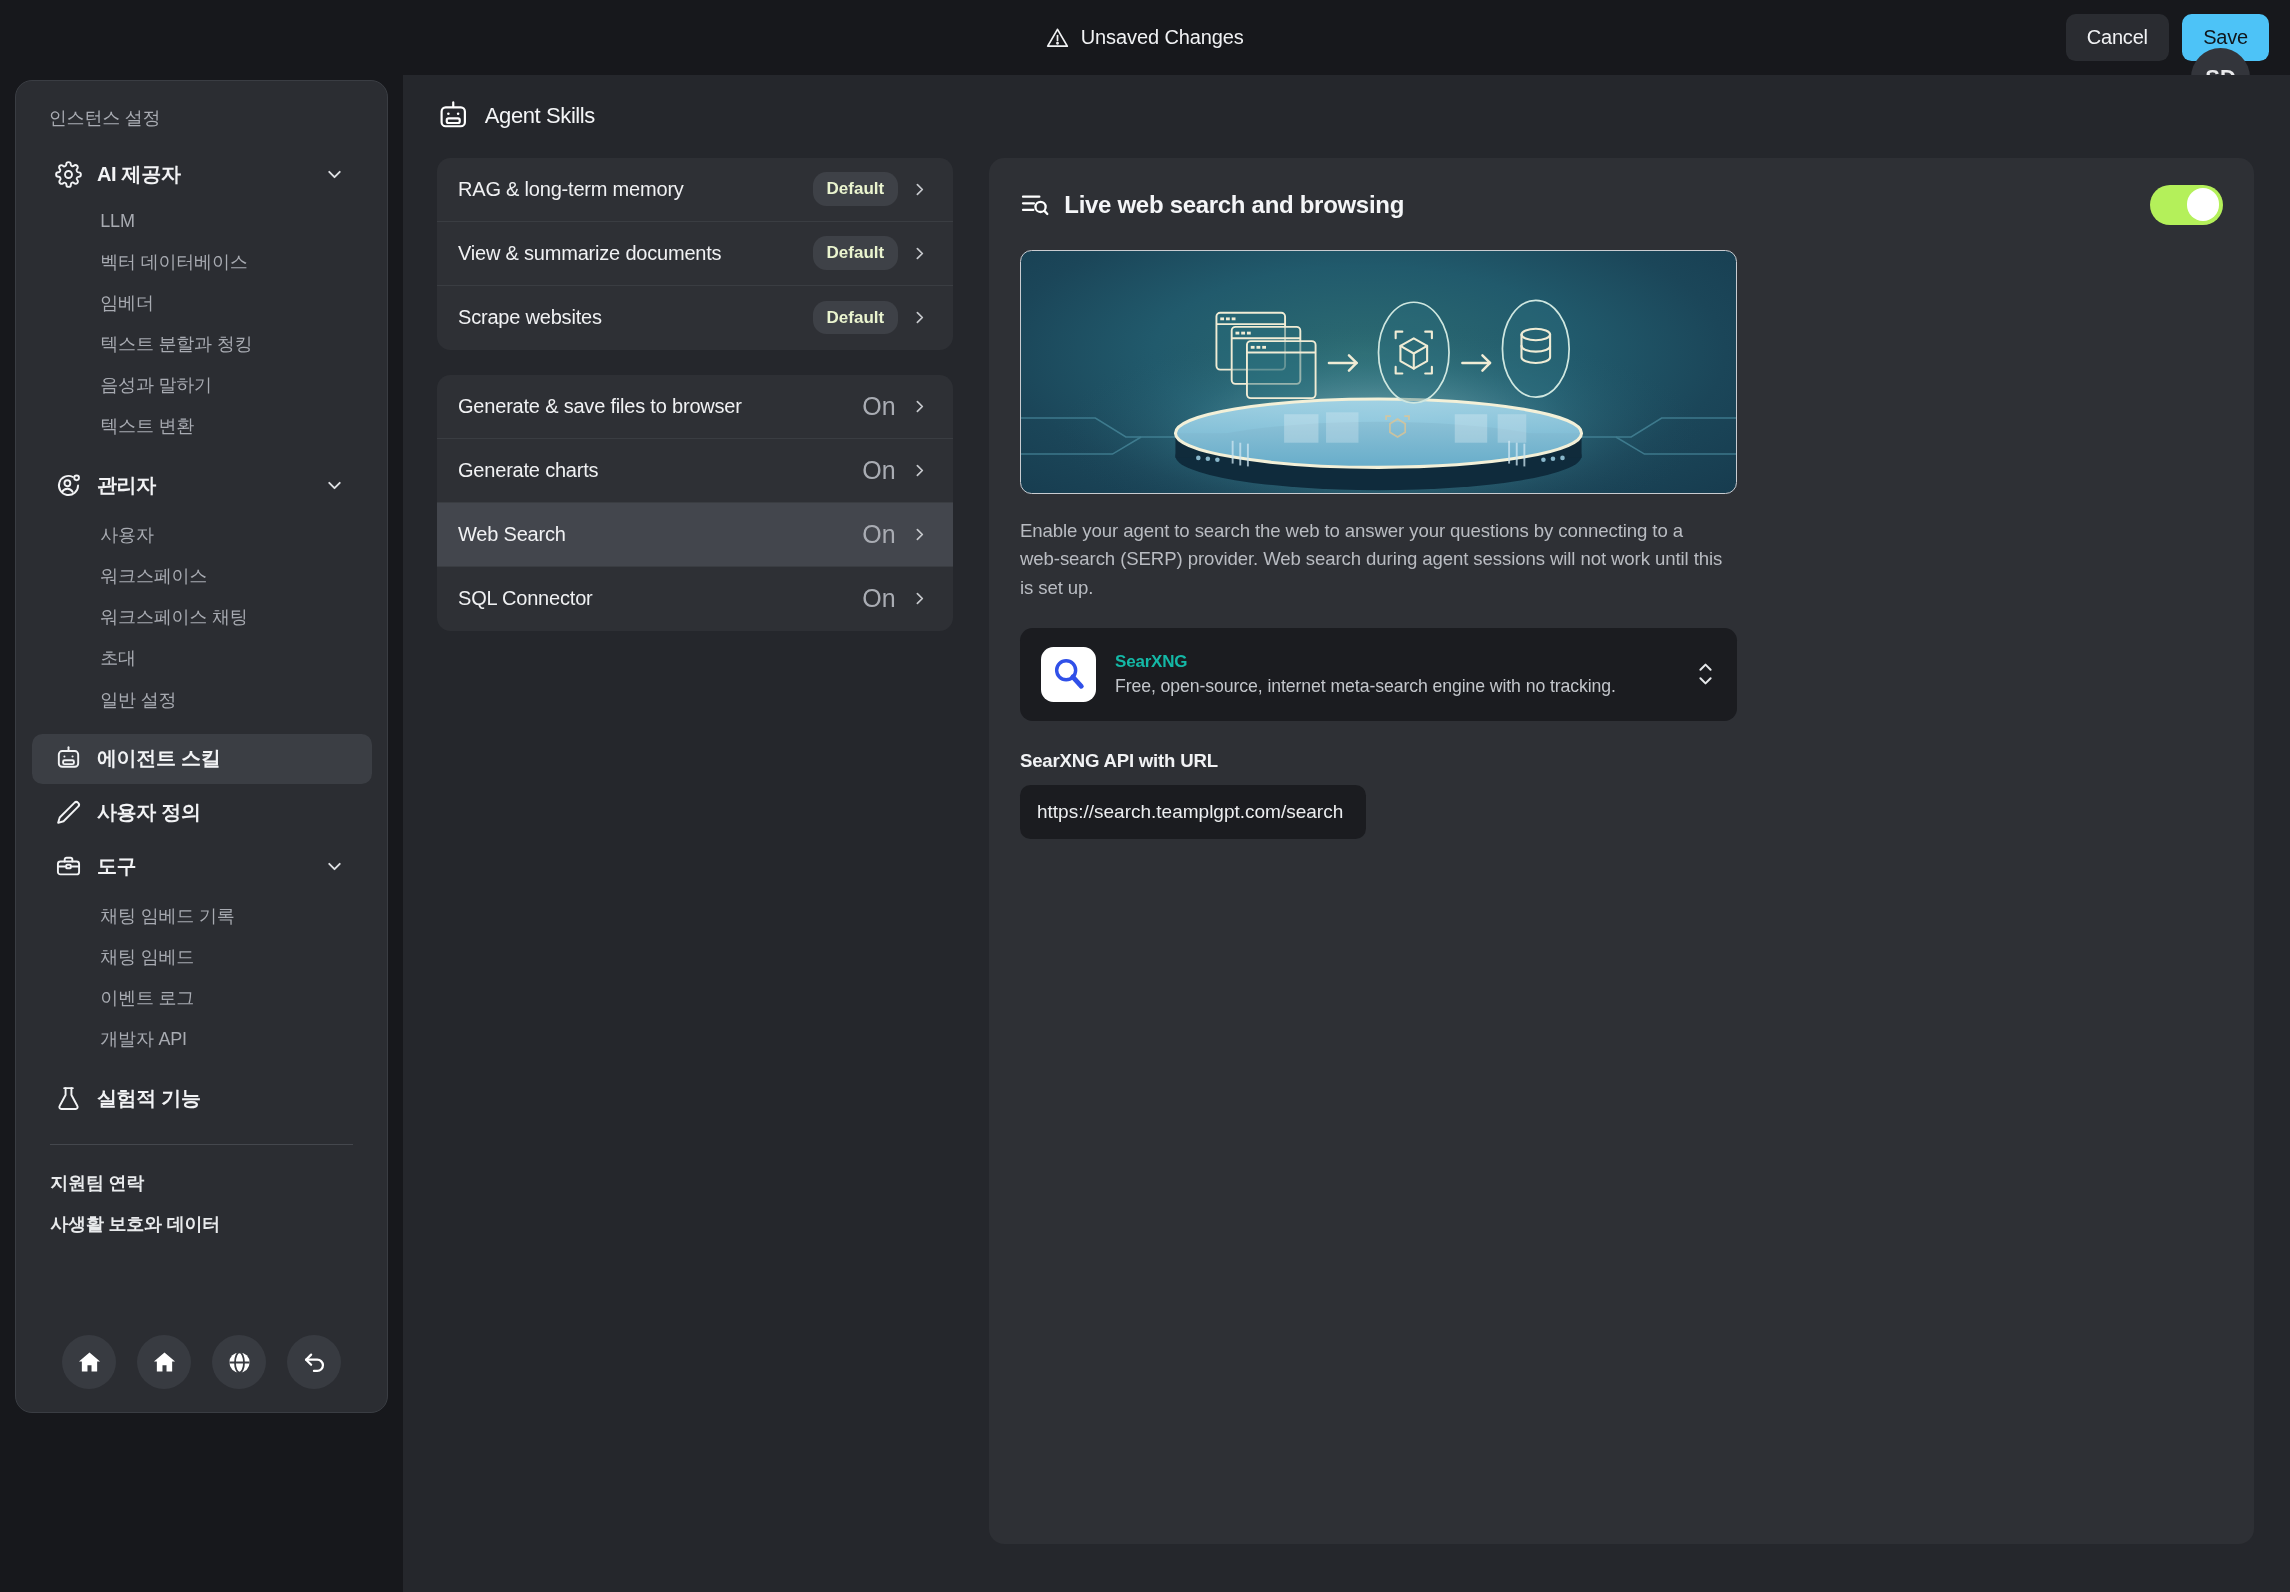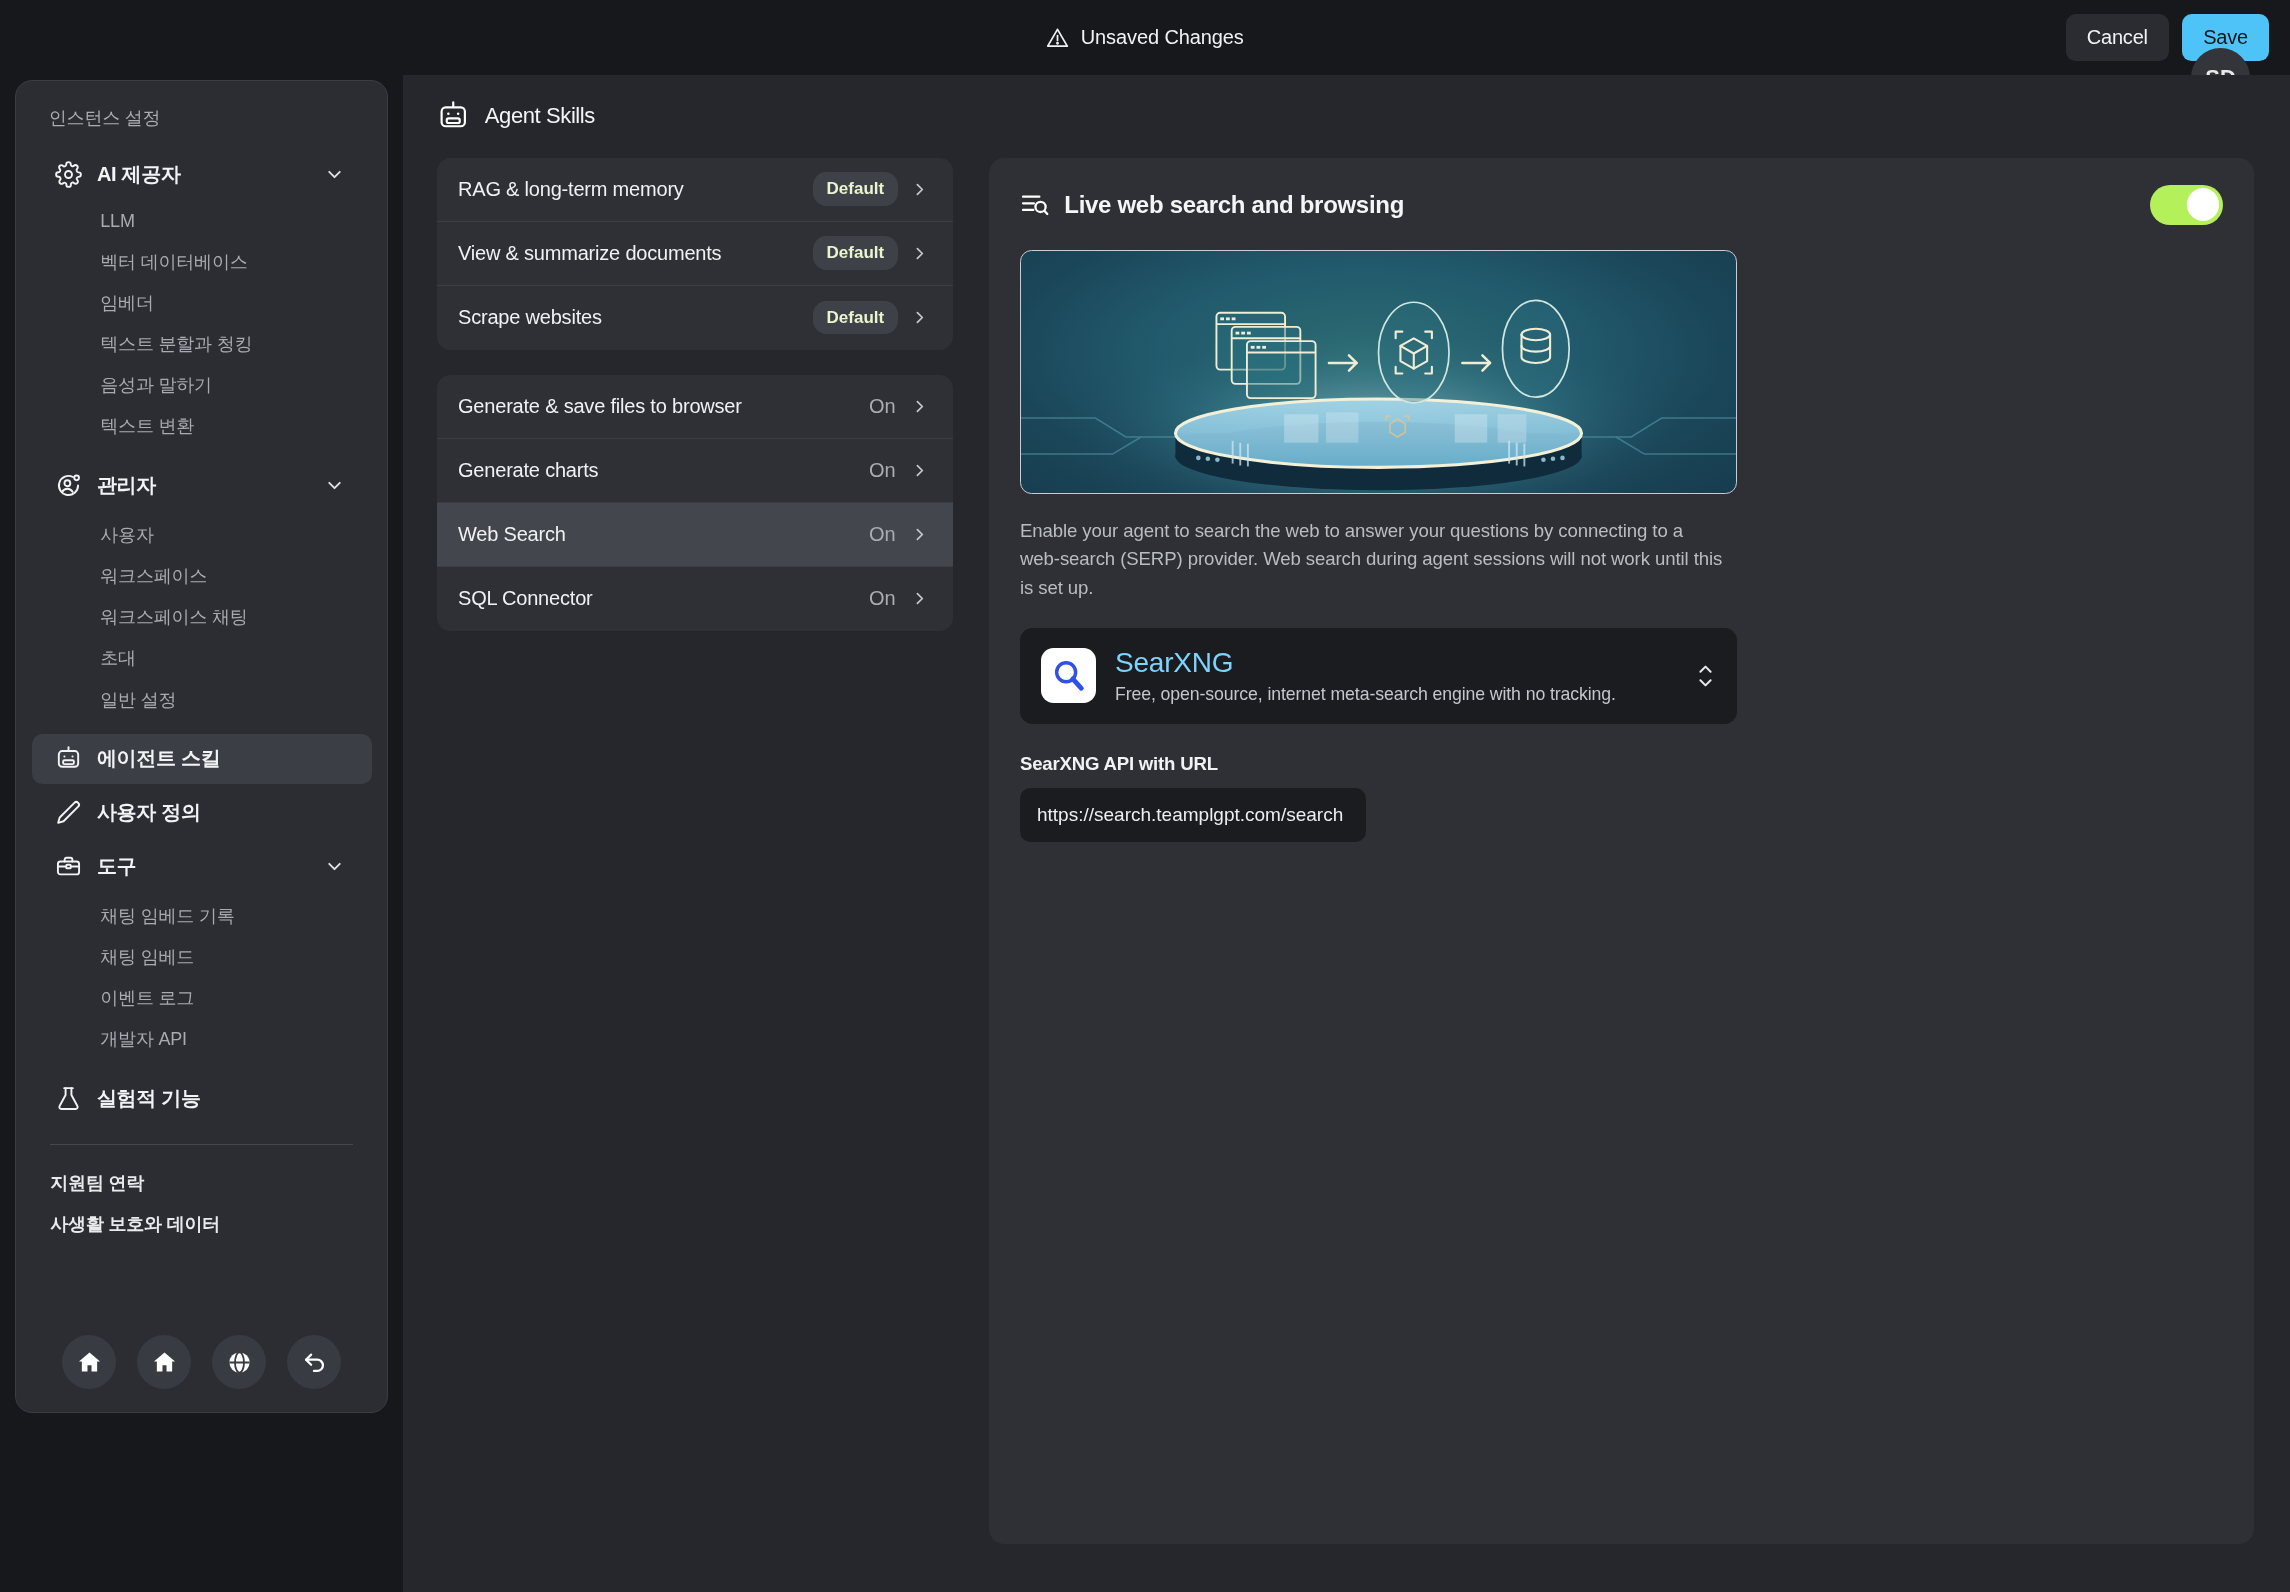--- a/index.html
+++ b/index.html
@@ -201,21 +201,21 @@
     background: #3e4147;
     color: #eaf4cf;
     font-size: 17px;
     font-weight: bold;
     padding: 6.7px 13.4px;
     border-radius: 13.4px;
     margin-right: 13.4px;
   }
   .status-on {
     color: #a9acb3;
-    font-size: 20px;
+    font-size: 25px;
     margin-right: 15.3px;
   }
   .chev-r { color: #c7c9cd; width: 17px; height: 17px; }
   .chev-r svg { display: block; width: 17px; height: 17px; }
 
   
   #detail-panel {
     flex: 1;
     background: #2e3035;
     border-radius: 15.3px;
@@ -290,23 +290,23 @@
     flex: 0 0 55px;
     background: #ffffff;
     border-radius: 12.4px;
     display: flex;
     align-items: center;
     justify-content: center;
   }
   #provider-logo svg { width: 38px; height: 38px; display: block; }
   #provider-text { flex: 1; }
   #provider-name {
-    color: #7dd3fc;
-    font-size: 28px;
-    font-weight: normal;
+    color: #14b8a6;
+    font-size: 17px;
+    font-weight: bold;
     margin-bottom: 4.8px;
     letter-spacing: -0.2px;
   }
   #provider-desc { color: #c3c6cb; font-size: 17.7px; letter-spacing: -0.1px; }
   #provider-caret { color: #e6e8ea; width: 21px; }
   #provider-caret svg { display: block; width: 21px; height: 34px; }
 
   #url-label {
     color: #f1f2f4;
     font-size: 18.6px;

